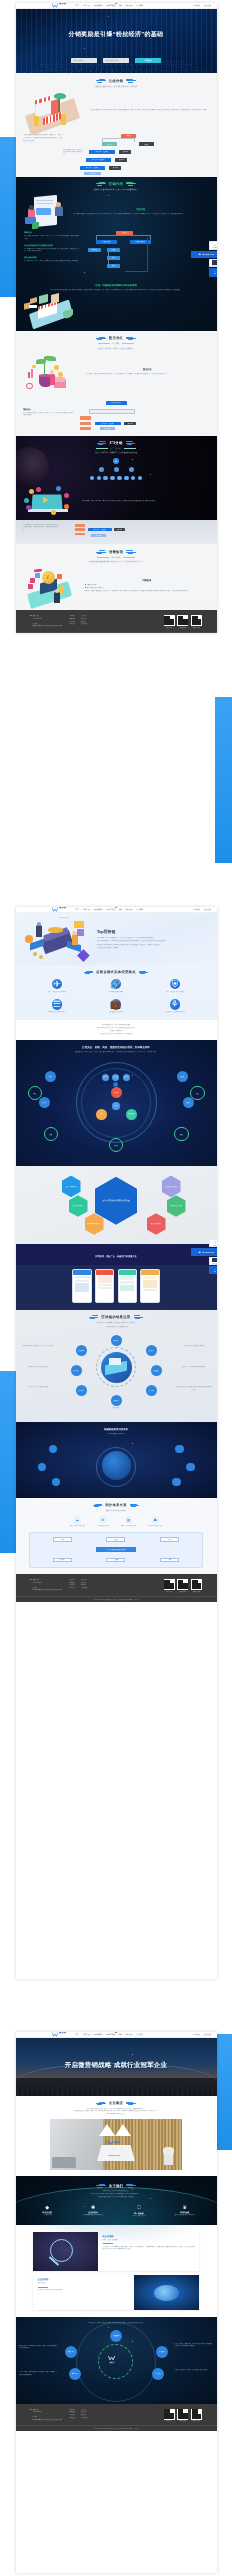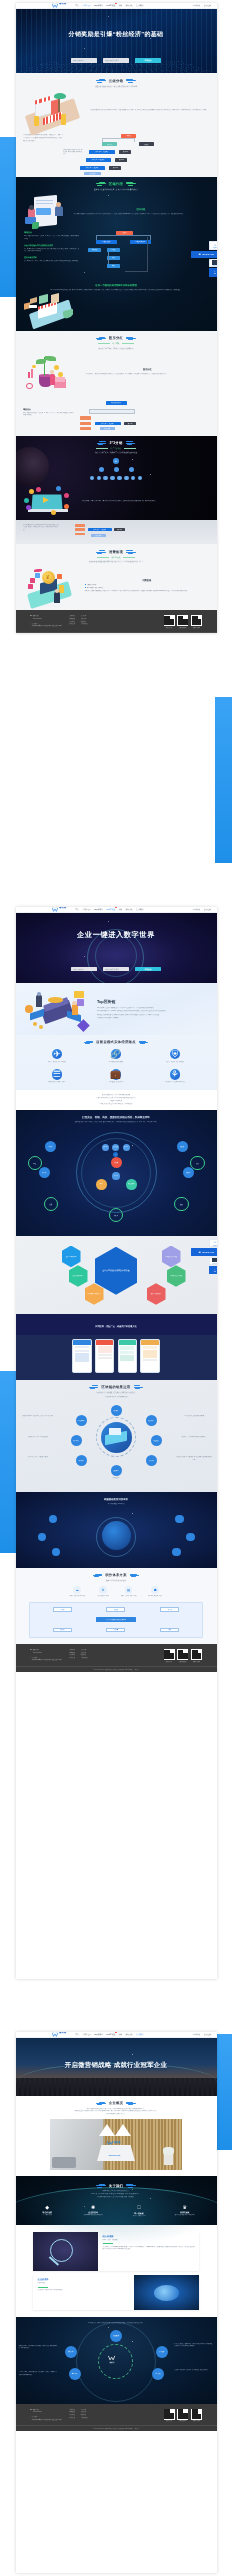--- a/index.html
+++ b/index.html
@@ -578,32 +578,20 @@
       <span class="nav-item"><span>新闻动态</span></span>
       <span class="nav-item"><span>关于我们</span><span class="caret">▾</span></span>
     </div>
     <div class="nav-right">
       <span>申请试用</span>
       <span class="nav-sep">|</span>
       <span>登录/注册</span>
     </div>
   </div>
 
-  <div class="hero" style="height:70px;background:radial-gradient(ellipse at 50% 60%,#2c2a70 0%,#141240 45%,#080824 100%);">
-    <div class="dots"></div>
-    <div style="position:absolute;left:50%;top:15.5px;margin-left:-29px;width:57px;height:57px;border-radius:50%;border:0.4px solid rgba(90,220,230,.35);"></div>
-    <div style="position:absolute;left:50%;top:22px;margin-left:-21px;width:42px;height:42px;border-radius:50%;border:0.4px solid rgba(90,220,230,.25);"></div>
-    <div style="position:absolute;left:6.6px;top:41px;right:6.6px;height:0.3px;background:linear-gradient(90deg,transparent,rgba(100,230,240,.5),transparent);"></div>
-    <div class="hero-title" style="top:16.6px;font-size:7.2px;letter-spacing:0.6px;">企业一键进入数字世界</div>
-    <div class="hero-form" style="top:54px;">
-      <div class="hero-inp">请输入您的姓名</div>
-      <div class="hero-inp">请输入您的手机号码</div>
-      <div class="hero-btn">申请试用</div>
-    </div>
-  </div>
 
   <div style="background:linear-gradient(160deg,#eef5fd 0%,#e4eefb 60%,#edf3fb 100%);padding:5.5px 8.8px 4.4px;display:flex;align-items:center;">
     <div style="width:66px;height:42px;position:relative;">
       <div style="position:absolute;left:19px;top:15.5px;width:28px;height:15.5px;background:#4a4a8e;transform:skewY(-20deg) skewX(16deg);border-radius:1.1px;"></div>
       <div style="position:absolute;left:20px;top:12px;width:24px;height:6.6px;background:#6a6ab4;transform:skewY(-20deg) skewX(16deg);border-radius:1.1px;"></div>
       <div style="position:absolute;left:24px;top:8.8px;width:14.4px;height:5.5px;background:#f0b63c;border-radius:50%;"></div>
       <div style="position:absolute;left:5.5px;top:22px;width:14.4px;height:6.6px;background:#2f7fd6;transform:skewY(-18deg);border-radius:0.6px;"></div>
       <div style="position:absolute;left:43px;top:24px;width:14.4px;height:6.6px;background:#2f7fd6;transform:skewY(18deg);border-radius:0.6px;"></div>
       <div style="position:absolute;left:1.1px;top:16.6px;width:7.7px;height:7.7px;background:#f2a23c;border-radius:50%;"></div>
       <div style="position:absolute;left:12px;top:6.6px;width:5.5px;height:12px;background:#3c4768;border-radius:1.7px 1.7px 0 0;"></div>

